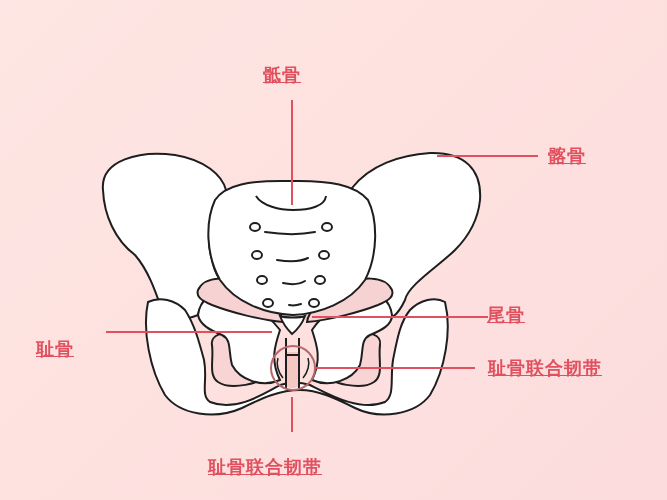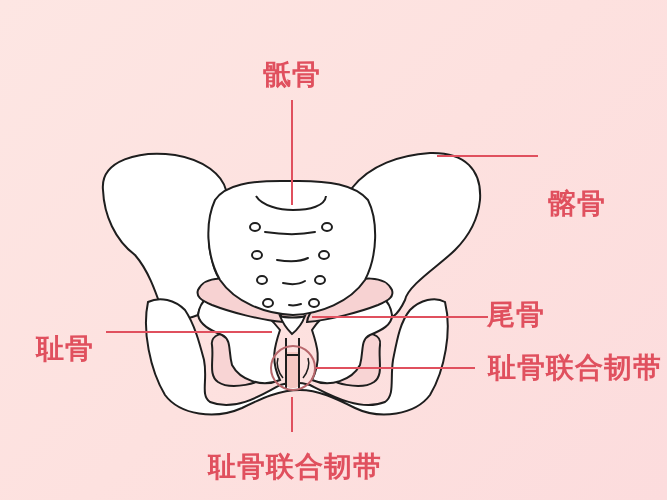--- a/index.html
+++ b/index.html
@@ -8,24 +8,25 @@
       background: linear-gradient(135deg, #fde6e3 0%, #fde1df 50%, #fcdcdd 100%);
       font-family: "DejaVu Sans", sans-serif;
       position: relative;
     }
     .canvas { position: absolute; left: 0; top: 0; width: 667px; height: 500px; }
     .label {
       position: absolute;
       color: #e0505e;
       font-family: "DejaVu Sans", sans-serif;
       font-weight: bold;
-      font-size: 28px;
+      font-size: 18px;
       line-height: 30px;
       letter-spacing: 1px;
       white-space: nowrap;
+      text-decoration: underline;
     }
   </style>
 </head>
 <body>
 
 <svg class="canvas" viewBox="0 0 667 500" width="667" height="500">
 
   <g>
     <path d="M196 288 C 200 270, 225 268, 250 275 C 270 282, 290 300, 290 320 C 250 330, 210 320, 196 288 Z" fill="#f8d0d0" stroke="none"></path>
     <path d="M400 288 C 395 270, 370 268, 345 275 C 325 282, 305 300, 305 320 C 345 330, 385 320, 400 288 Z" fill="#f8d0d0" stroke="none"></path>
@@ -110,17 +111,17 @@
     <line x1="292" y1="100" x2="292" y2="205"></line>
     <line x1="437" y1="156" x2="538" y2="156"></line>
     <line x1="106" y1="332" x2="272" y2="332"></line>
     <line x1="312" y1="317" x2="488" y2="317"></line>
     <line x1="316" y1="368" x2="475" y2="368"></line>
     <line x1="292" y1="397" x2="292" y2="432"></line>
   </g>
 </svg>
 
 <div class="label" style="left:263px; top:60px;">骶骨</div>
-<div class="label" style="left:548px; top:141px;margin-top:48px;">髂骨</div>
+<div class="label" style="left:548px; top:141px;">髂骨</div>
 <div class="label" style="left:36px; top:334px;">耻骨</div>
 <div class="label" style="left:487px; top:300px;">尾骨</div>
 <div class="label" style="left:488px; top:353px;">耻骨联合韧带</div>
 <div class="label" style="left:208px; top:452px;">耻骨联合韧带</div>
 
 </body></html>

